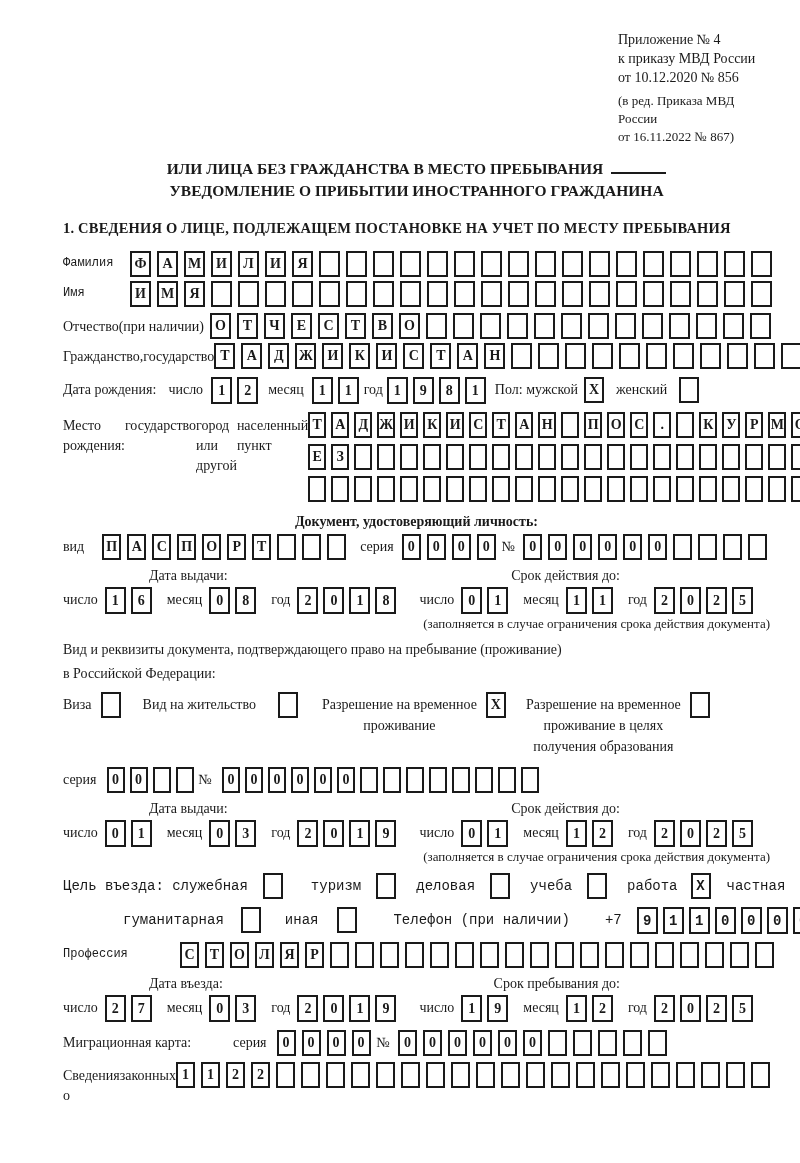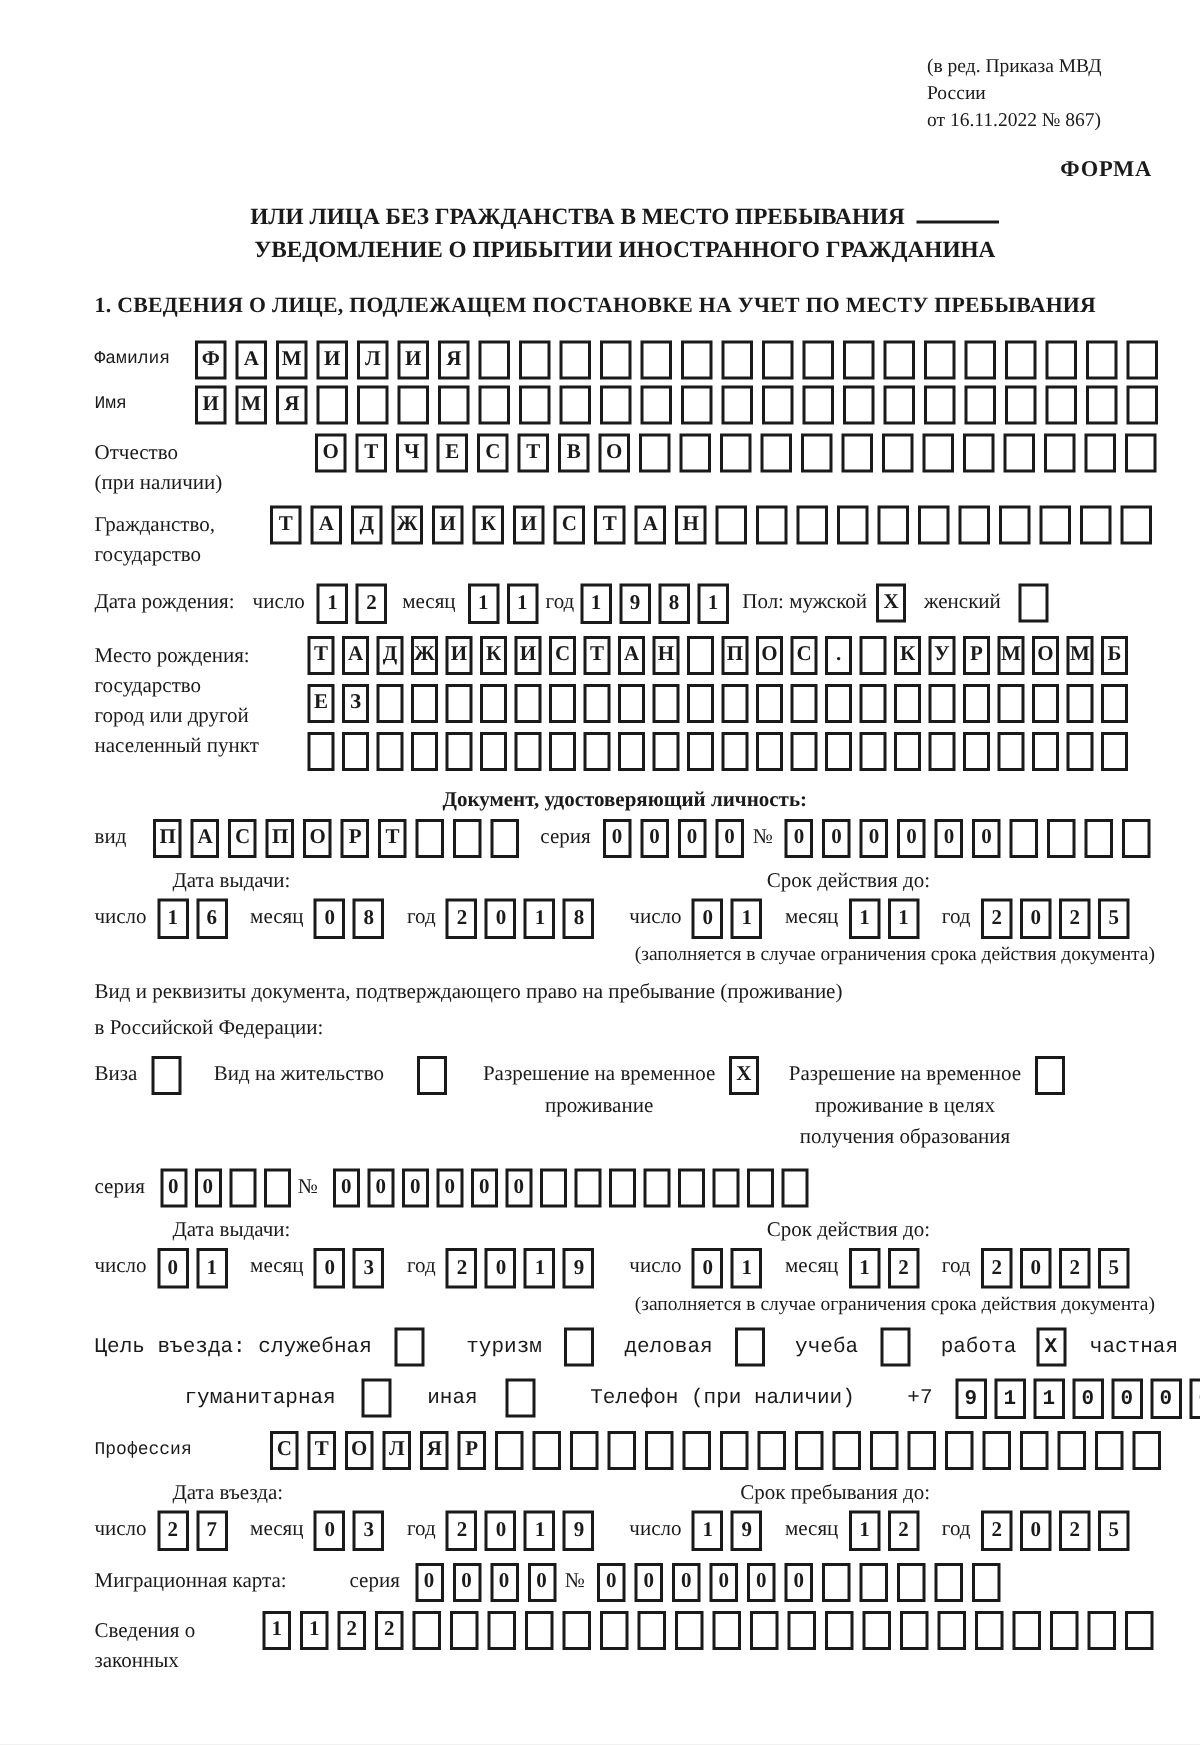--- a/index.html
+++ b/index.html
@@ -13,41 +13,41 @@
   .hdr-amend { margin-left:555px; margin-top:5px; font-size:13px; line-height:18px; }
   .form-label { text-align:right; font-weight:bold; font-size:15px; margin-top:16px; padding-right:2px; letter-spacing:.5px; }
 
   .title { text-align:center; font-weight:bold; font-size:15.5px; line-height:22px; margin-top:12px; }
   .blank-line { display:inline-block; width:55px; border-bottom:2px solid #1a1a1a; height:12px; margin-left:8px; }
   .sec-heading { font-weight:bold; font-size:14.5px; margin-top:18px; letter-spacing:.2px; }
 
   
   .row { display:flex; align-items:flex-start; }
   .lbl { font-size:12px; white-space:nowrap; padding-top:5px;font-family:Liberation Mono, monospace; }
-  .lblcol { display:flex; flex-direction:column; font-size:14px; line-height:20px; padding-top:4px; }
+  .lblcol { display:flex; flex-direction:row; font-size:14px; line-height:20px; padding-top:4px; }
   .w67 { flex:0 0 67px; }  .w117 { flex:0 0 117px; }  .w147 { flex:0 0 147px; }
   .w142 { flex:0 0 142px; } .w112 { flex:0 0 112px; }
   .gridcol { display:flex; flex-direction:column; }
   .gridcol .cells { margin-bottom:6px; }
 
   
   .cells { display:flex; }
   .cell { display:flex; align-items:center; justify-content:center;
           border:2px solid #1a1a1a; background:#fff; font-size:14px; font-weight:bold;
           width:21px; height:26px; margin-right:6px; flex:0 0 auto; }
   .p25 .cell { width:19px; }
   .p24 .cell { width:18px; margin-right:5px; }
   .pd  .cell { width:21px; height:27px; margin-right:5px; }     
   .cb  .cell { width:20px; height:26px; margin-right:0; }       
 
   .sub { font-size:14px; white-space:nowrap; padding-top:5px; }
 
   
   .dhead { display:flex; font-size:14px; margin-top:8px; }
-  .dhead .h1 { margin-left:52px; }
+  .dhead .h1 { margin-left:86px; }
   .dhead .h2 { margin-left:auto; margin-right:150px; }
   .dpair { display:flex; margin-top:3px; align-items:flex-start; }
   .dgroup { display:flex; align-items:flex-start; }
   .dgroup .sub { margin-right:7px; }
   .dgroup .cells { margin-right:10px; }
   .dgroup .cells:last-child { margin-right:0; }
   .dg-right { margin-left:auto; margin-right:12px; }
   .note-right { text-align:right; font-size:13px; padding-right:0; margin-top:2px; }
 
   .para { font-size:14px; line-height:24px; margin-top:6px; }
@@ -65,25 +65,29 @@
 
   .center-bold { text-align:center; font-weight:bold; font-size:14px; margin-top:6px; }
 
   .mt4{margin-top:4px}.mt6{margin-top:6px}.mt8{margin-top:8px}.mt10{margin-top:10px}.mt14{margin-top:14px}
 </style>
 </head>
 <body>
 
 <div class="page">
 
+  <div class="hdr">
+    <div>Приложение № 4</div>
+    <div>к приказу МВД России</div>
+    <div>от 10.12.2020 № 856</div>
+  </div>
   <div class="hdr-amend">
     <div>(в ред. Приказа МВД России</div>
     <div>от 16.11.2022 № 867)</div>
   </div>
-  <div class="form-label">ФОРМА</div>
 
   <div class="title">
     <div><span>ИЛИ ЛИЦА БЕЗ ГРАЖДАНСТВА В МЕСТО ПРЕБЫВАНИЯ</span><span class="blank-line"></span></div>
     <div>УВЕДОМЛЕНИЕ О ПРИБЫТИИ ИНОСТРАННОГО ГРАЖДАНИНА</div>
   </div>
 
   <div class="sec-heading">1. СВЕДЕНИЯ О ЛИЦЕ, ПОДЛЕЖАЩЕМ ПОСТАНОВКЕ НА УЧЕТ ПО МЕСТУ ПРЕБЫВАНИЯ</div>
 
   <div class="row mt14">
     <span class="lbl w67">Фамилия</span>

